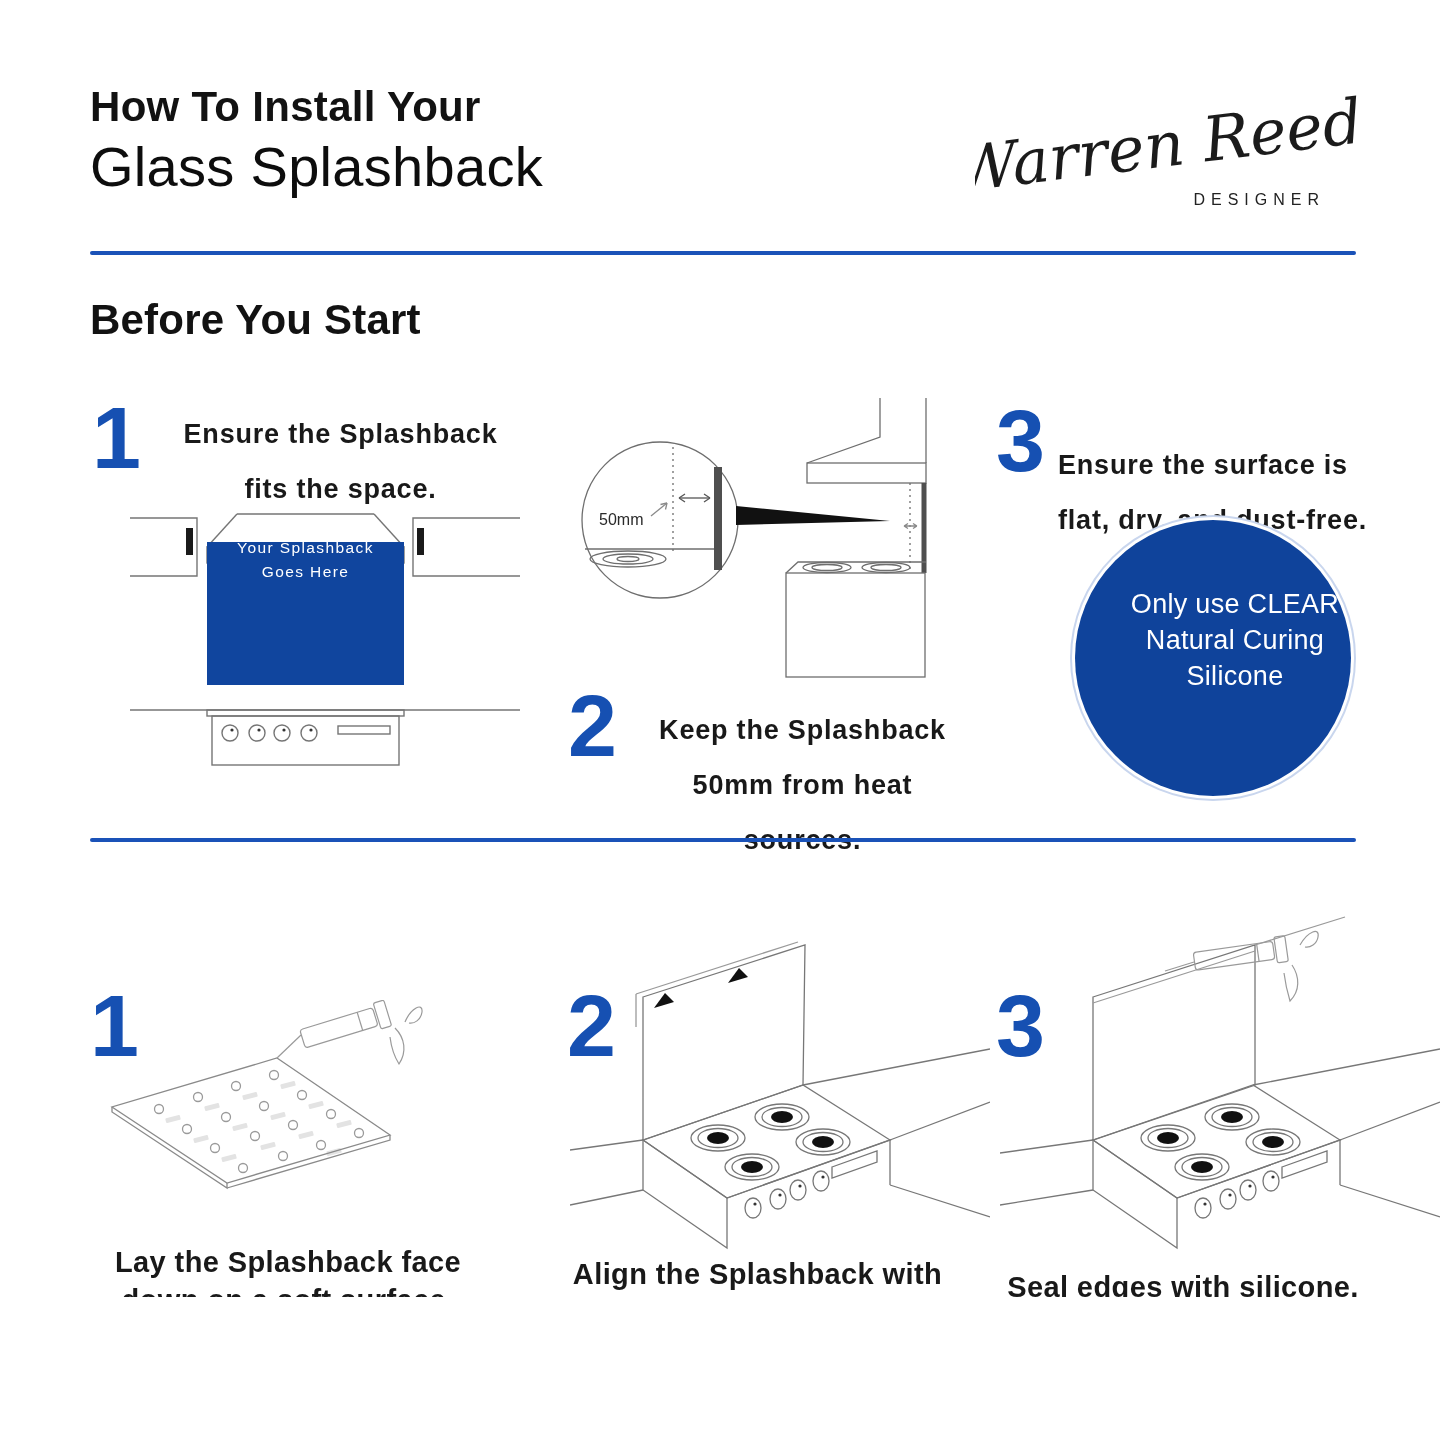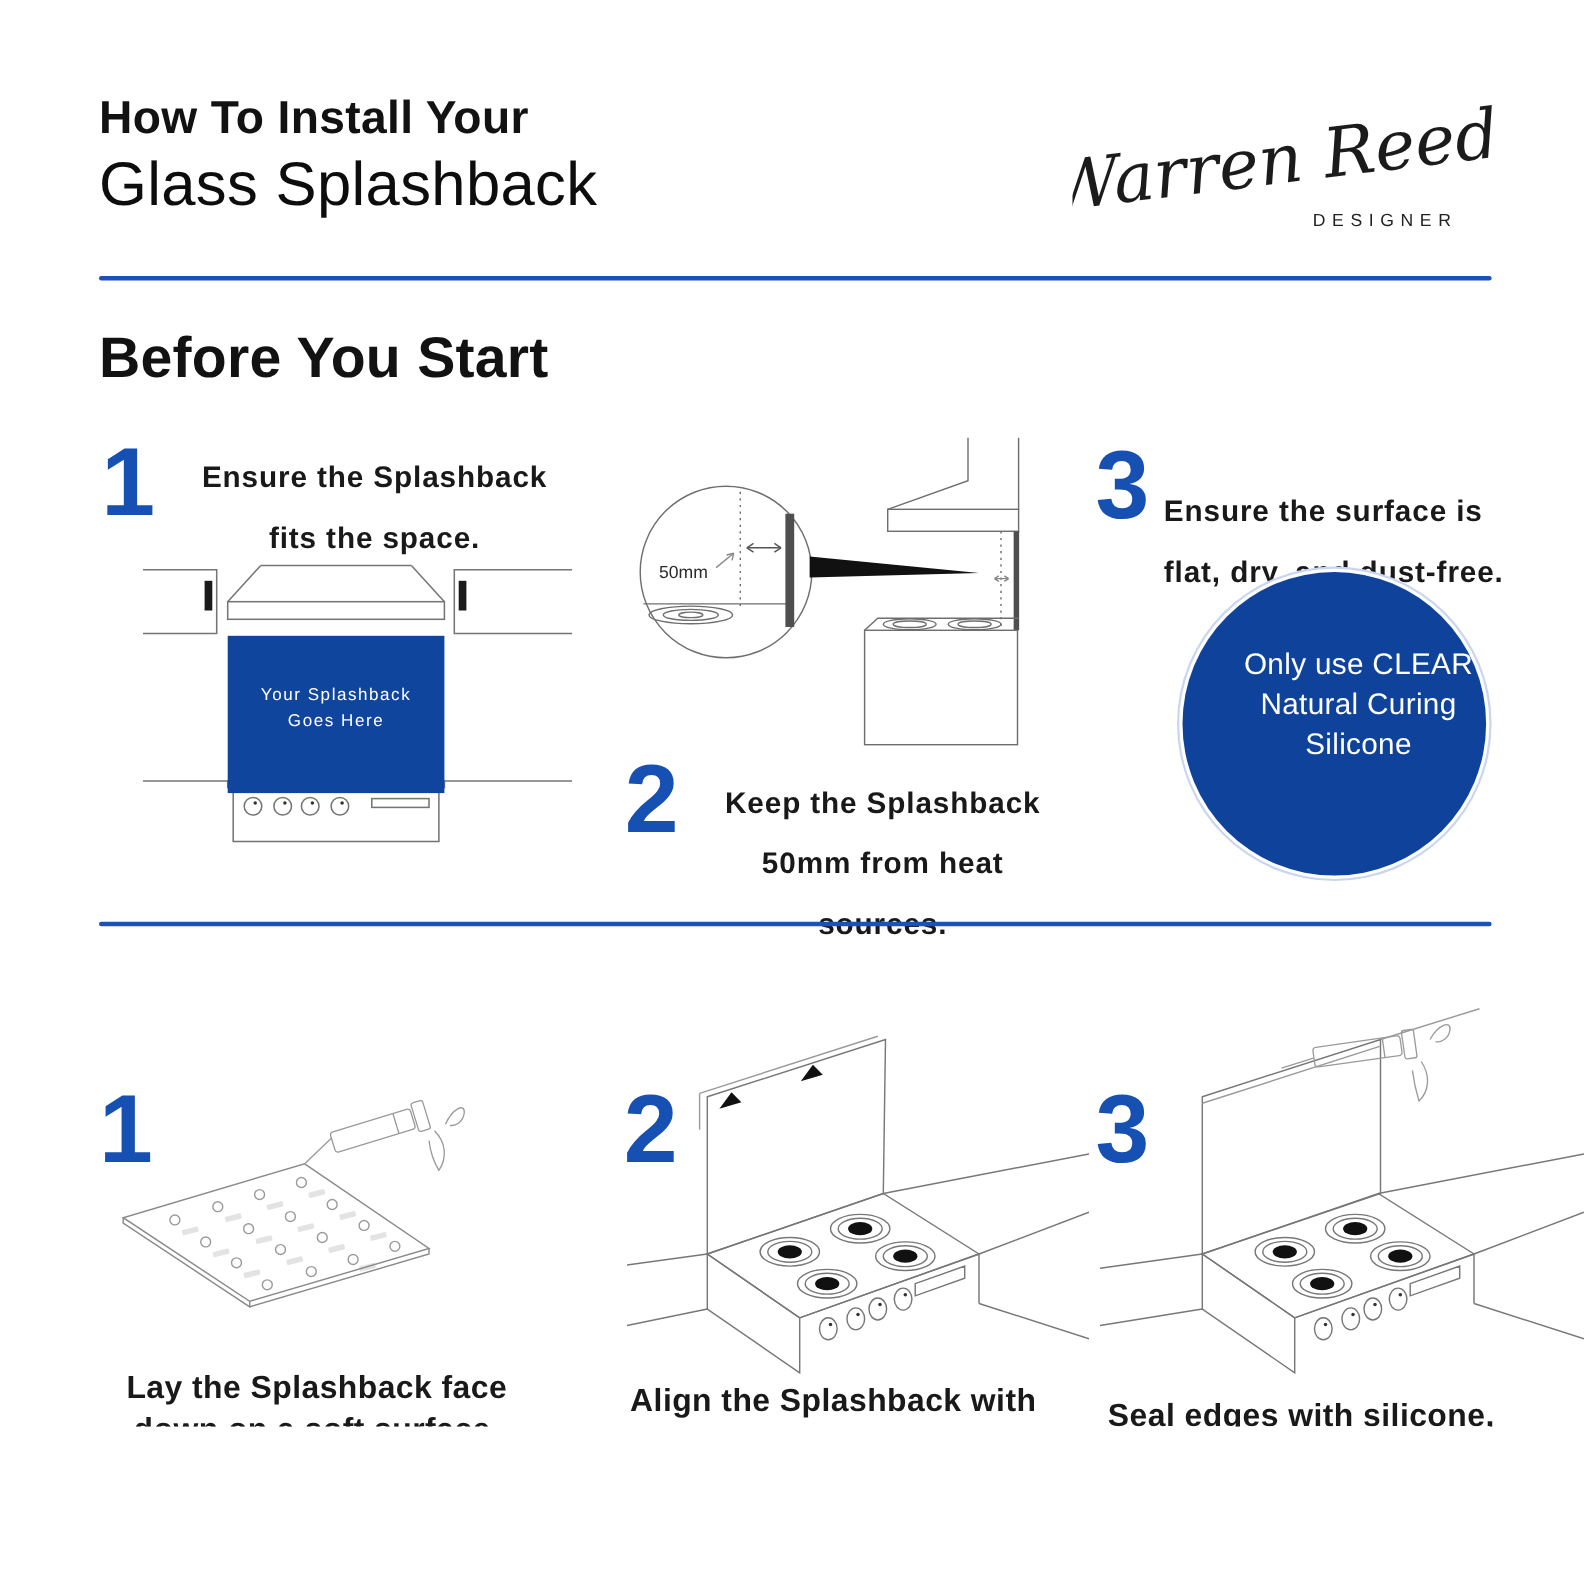--- a/index.html
+++ b/index.html
@@ -4,36 +4,36 @@
 <style>
   html,body{margin:0;padding:0;background:#fff;}
   #poster{
     position:relative;width:1445px;height:1297px;background:#ffffff;
     font-family:"Liberation Sans",sans-serif;color:#161616;overflow:hidden;
   }
   .abs{position:absolute;}
   .title1{left:90px;top:83px;font-size:42px;font-weight:bold;letter-spacing:.3px;color:#121212;}
   .title2{left:90px;top:134px;font-size:56px;font-weight:normal;letter-spacing:.3px;color:#0d0d0d;}
   .divider{left:90px;width:1266px;height:4px;background:#1a52b8;border-radius:2px;}
-  .sec-head{font-size:52px;font-weight:bold;color:#121212;letter-spacing:.2px;}
+  .sec-head{font-size:42px;font-weight:bold;color:#121212;letter-spacing:.2px;}
   .num{font-weight:bold;color:#1650b2;font-size:88px;line-height:1;}
   .steptext{font-weight:bold;font-size:27px;line-height:55px;letter-spacing:.8px;
             white-space:pre-line;color:#191919;}
   .caption{font-weight:bold;font-size:29px;line-height:38px;letter-spacing:.4px;
            white-space:pre-line;text-align:center;color:#191919;}
   .badge{
     left:1075px;top:520px;width:276px;height:276px;border-radius:50%;
     background:#0f439b;box-shadow:0 0 0 3px #ffffff,0 0 0 5px #c9d6ee;
     display:flex;align-items:center;justify-content:center;
   }
   .badge-text{color:#ffffff;font-size:27px;line-height:36px;text-align:center;
               white-space:pre-line;transform:translateY(-18px);letter-spacing:.3px;margin-left:44px;}
   .splash-rect{
-    left:207px;top:578px;width:197px;height:143px;background:#10459e;
-    display:flex;align-items:center;justify-content:center;
+    left:207px;top:542px;width:197px;height:143px;background:#10459e;
+    display:flex;align-items:flex-start;justify-content:center;
   }
   .splash-label{color:#ffffff;font-size:15.5px;line-height:24px;letter-spacing:1.4px;
                 text-align:center;white-space:pre-line;transform:translateY(-6px);}
   svg{display:block;}
   .logo-script{font-family:"DejaVu Serif",serif;font-style:italic;font-size:62px;fill:#1b1b1b;}
   .logo-sub{font-family:"Liberation Sans",sans-serif;font-size:16px;letter-spacing:6px;fill:#222;}
 </style>
 </head>
 <body>
 

